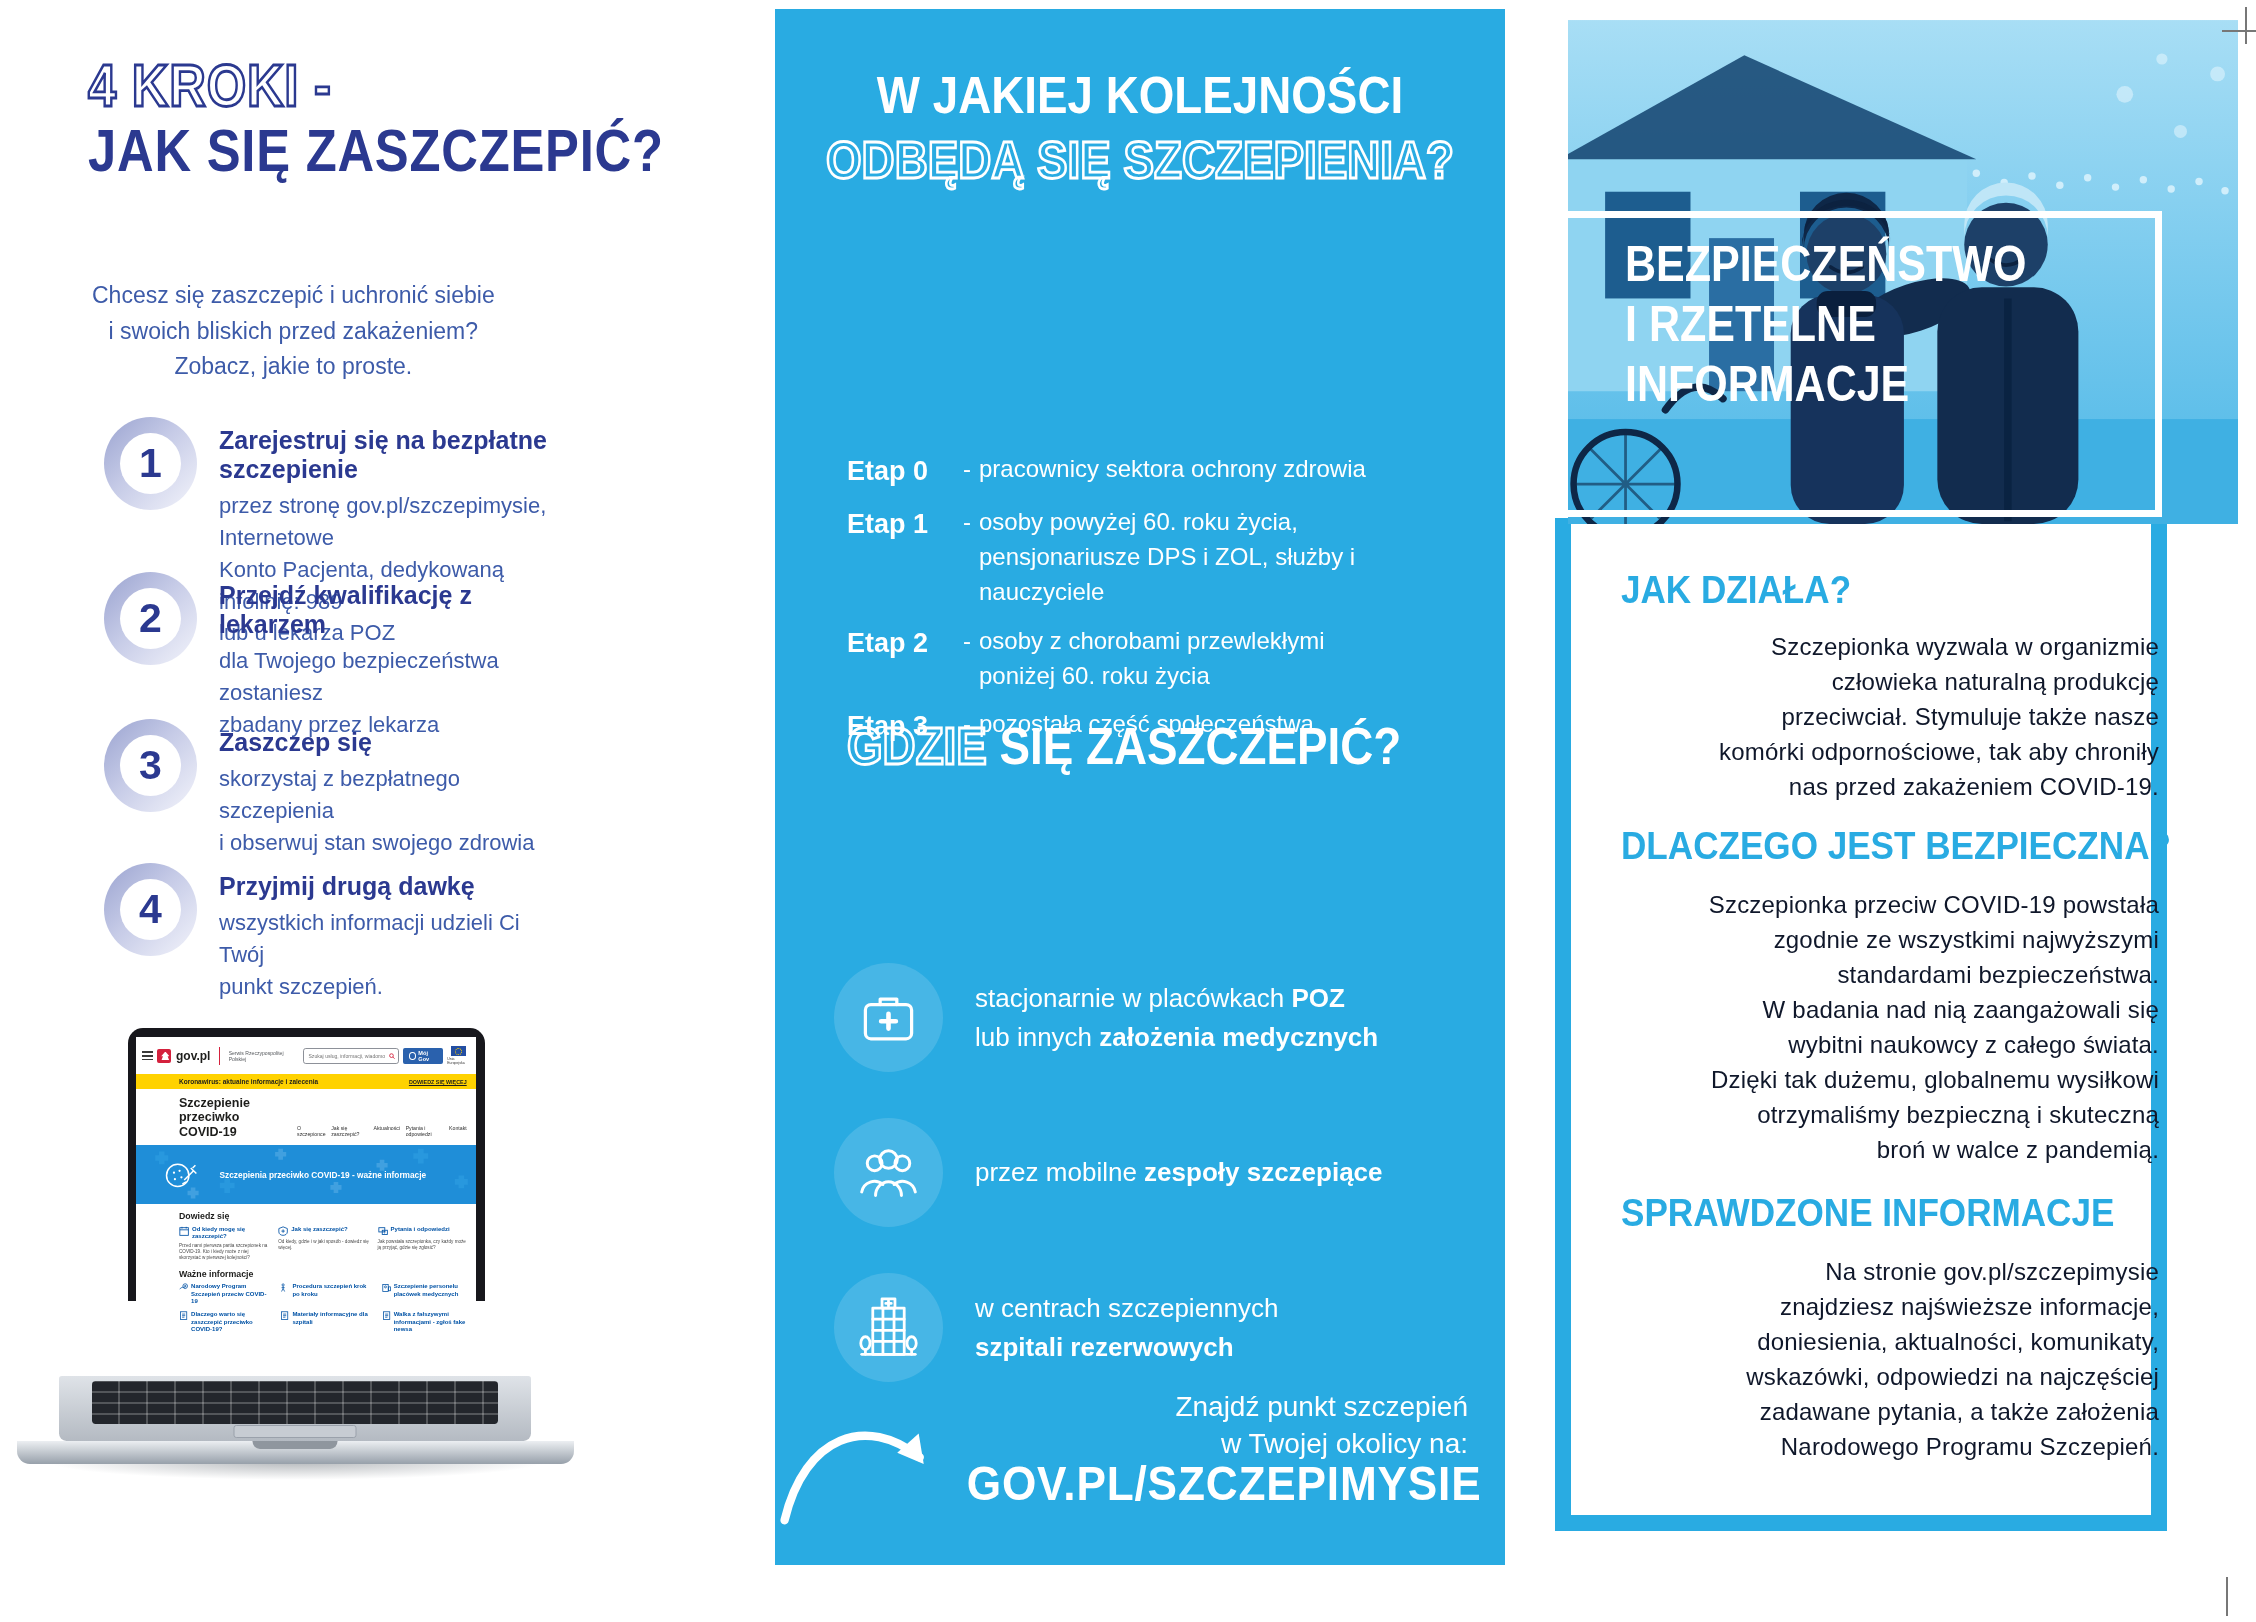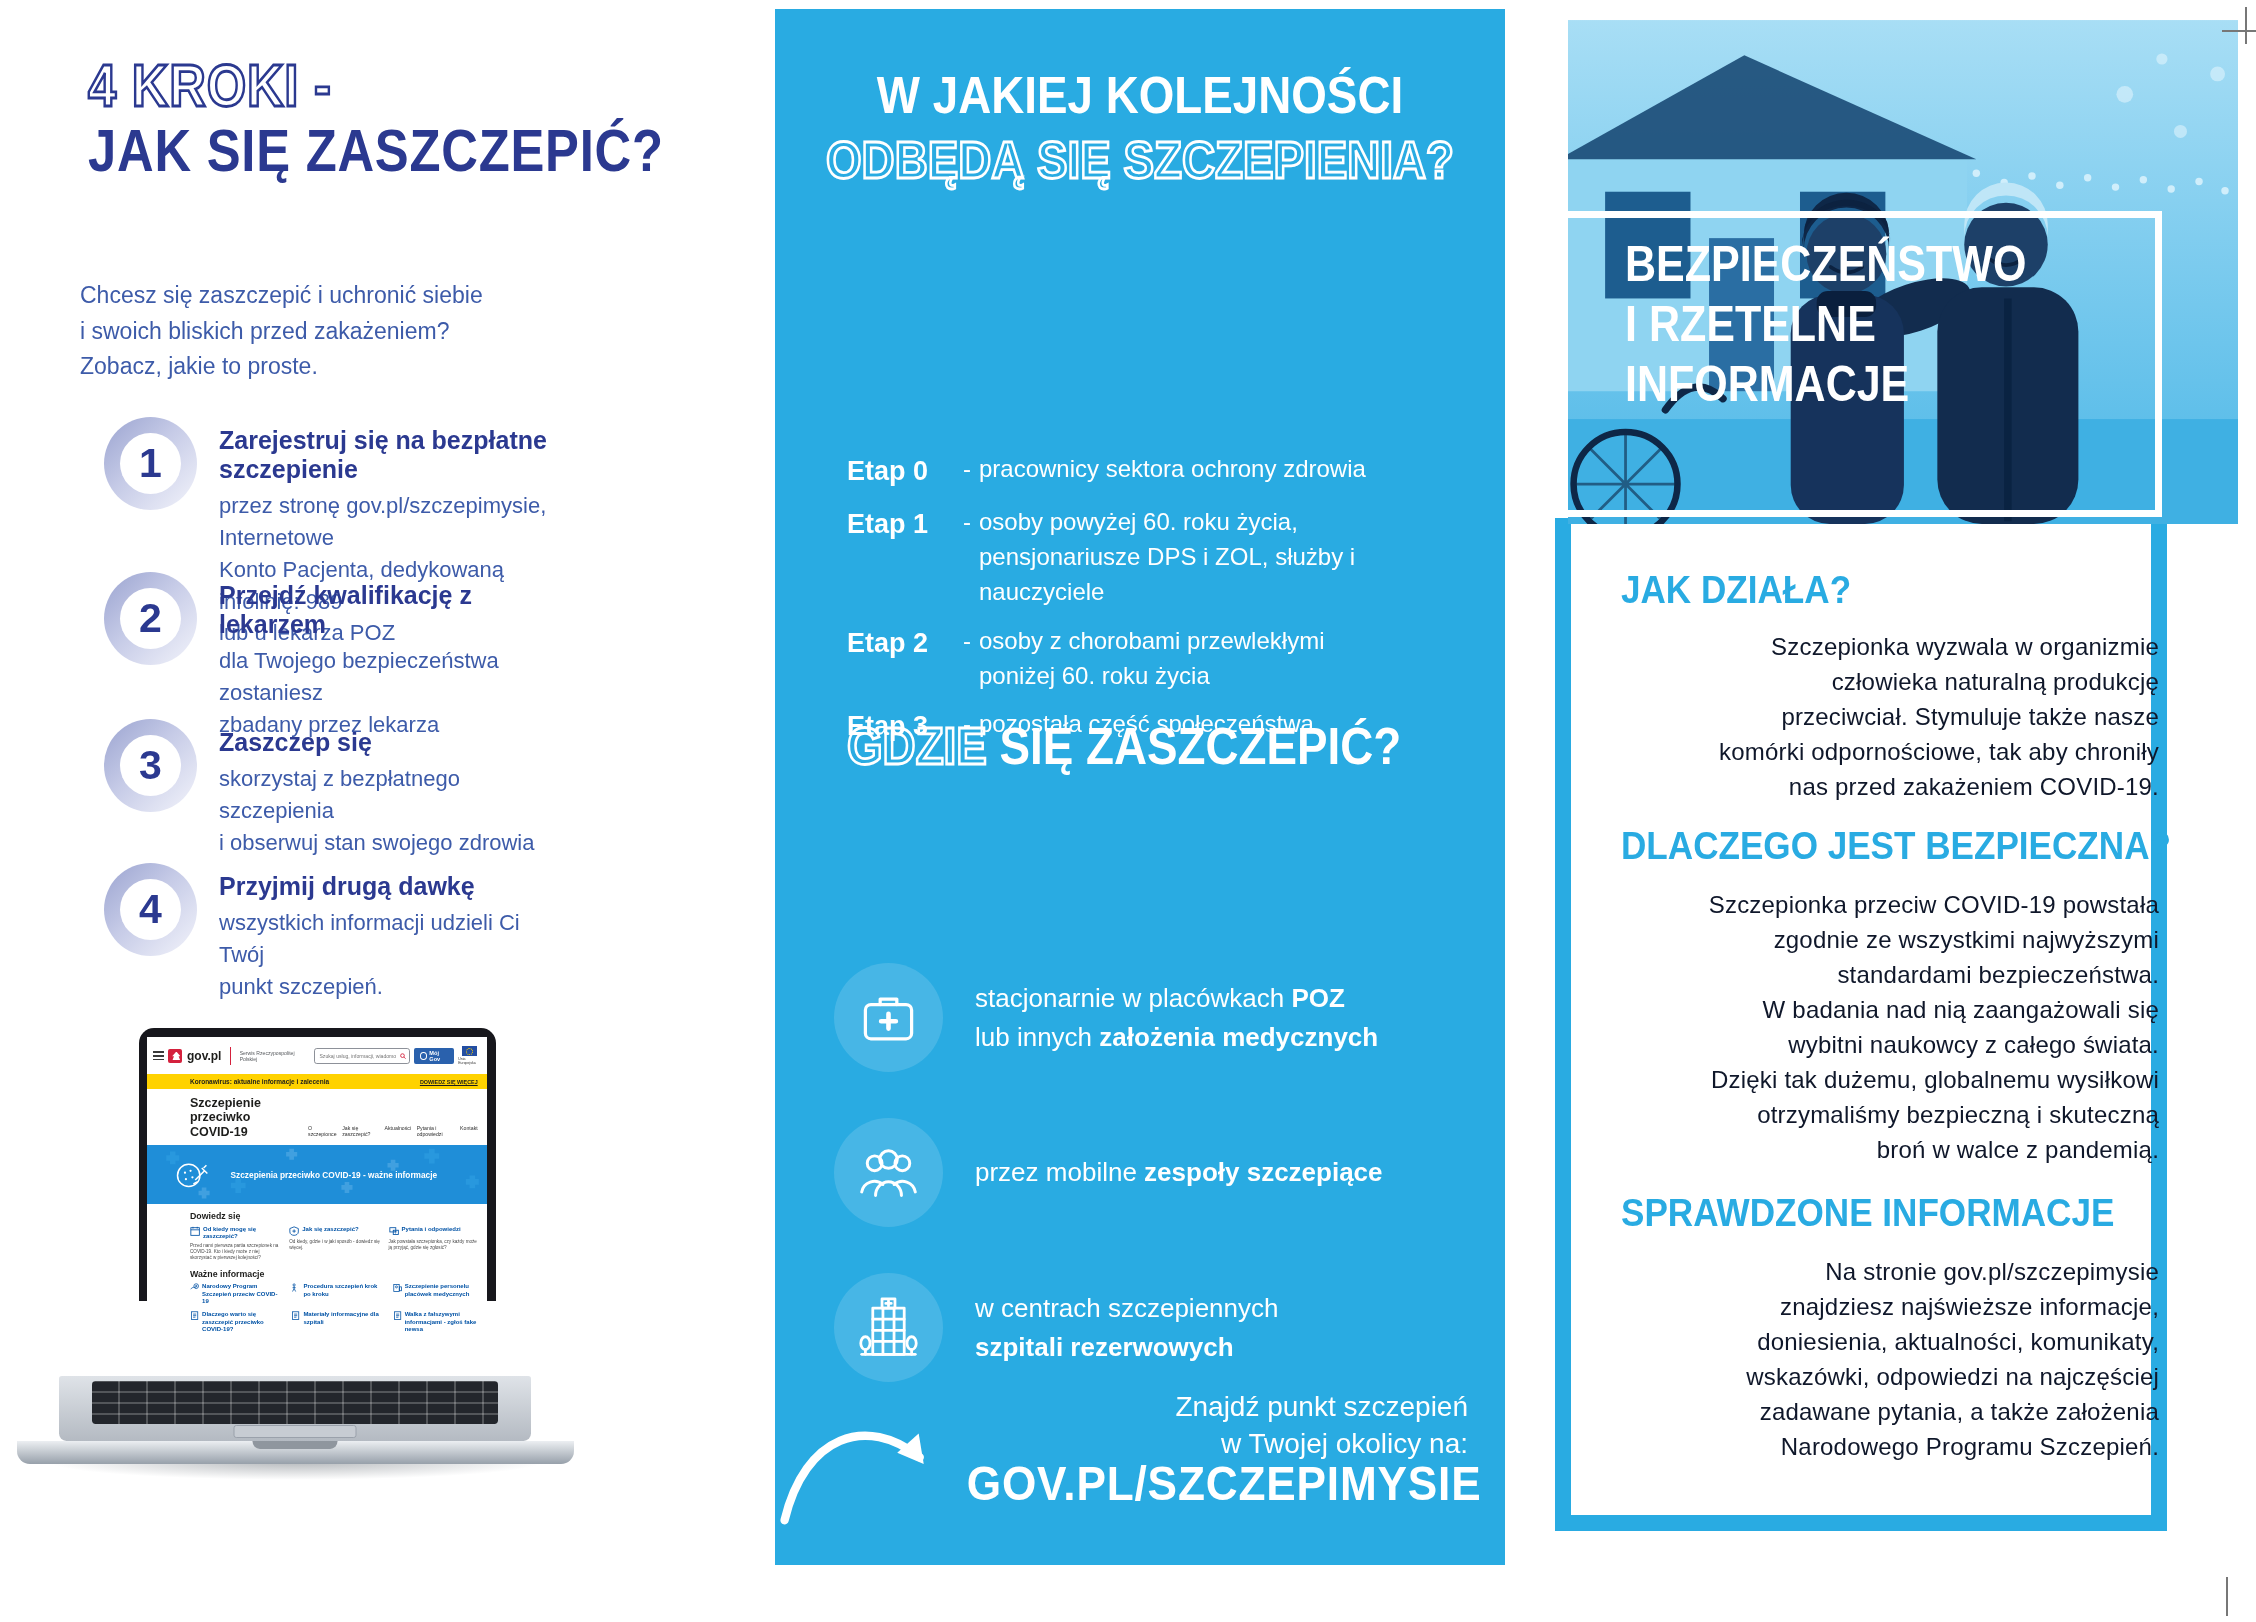--- a/index.html
+++ b/index.html
@@ -5,37 +5,37 @@
   html,body{margin:0;padding:0;background:#ffffff;}
   .poster{position:relative;width:2257px;height:1622px;background:#ffffff;overflow:hidden;
           font-family:"Liberation Sans",sans-serif;}
   .abs{position:absolute;}
 
   
   .lp-title{left:88px;top:54px;font-size:59px;font-weight:800;line-height:1.1;color:#2b3990;
             transform:scaleX(.86);transform-origin:left top;letter-spacing:0.9px;white-space:nowrap;}
   .outline-dk{color:transparent;-webkit-text-stroke:2.8px #2b3990;display:block;}
   .solid-dk{display:block;}
-  .lp-intro{left:80px;top:278px;font-size:23px;line-height:1.55;color:#3d5ba9;white-space:pre-line;}
+  .lp-intro{left:92px;top:278px;font-size:23px;line-height:1.55;color:#3d5ba9;white-space:pre-line;text-align:center;}
 
   .step{display:flex;gap:22px;left:104px;width:464px;}
   .step-circle{position:relative;width:93px;height:93px;border-radius:50%;flex:0 0 auto;
                background:linear-gradient(135deg,#9aa3d0 0%,#c6cbe7 45%,#f3f4fb 100%);
                display:flex;align-items:center;justify-content:center;}
   .step-circle .inner{position:absolute;inset:16px;background:#fff;border-radius:50%;}
   .step-num{position:relative;z-index:1;font-size:41px;font-weight:800;color:#2b3990;}
   .step-text{padding-top:9.3px;}
   .step-title{font-size:25px;font-weight:700;color:#2b3990;margin-bottom:5.6px;}
   .step-desc{font-size:22px;color:#3d5ba9;line-height:1.45;white-space:pre-line;}
 
   
   .laptop{left:16.7px;top:1016px;width:557px;height:594px;}
   .lt-shadow{position:absolute;left:28px;top:427px;width:501px;height:37px;border-radius:50%;
              background:radial-gradient(ellipse at center,rgba(40,50,60,.35),rgba(40,50,60,0) 70%);}
-  .lt-bezel{position:absolute;left:122px;top:12px;width:357px;height:273px;background:#17171c;
+  .lt-bezel{position:absolute;left:111px;top:12px;width:357px;height:273px;background:#17171c;
             border-radius:15px 15px 0 0;padding:9.3px 8.3px 15px 8.3px;box-sizing:border-box;}
   .lt-screen{position:relative;width:340px;height:324px;background:#fff;overflow:hidden;}
   .lt-base{position:absolute;left:42px;top:360px;width:472px;height:65px;
            background:linear-gradient(#dfe3e8,#b4bac2);border-radius:2.8px 2.8px 7.4px 7.4px;}
   .lt-keys{position:absolute;left:33px;top:4.6px;right:33px;height:43px;border-radius:3.7px;
            background-color:#23262c;
            background-image:repeating-linear-gradient(90deg,transparent 0 26px,rgba(255,255,255,.22) 26px 28px),
                             repeating-linear-gradient(0deg,transparent 0 9.3px,rgba(255,255,255,.22) 9.3px 11px);}
   .lt-trackpad{position:absolute;left:50%;bottom:2.8px;transform:translateX(-50%);width:121px;height:11px;
                background:#c7ccd3;border-radius:2.8px;border:0.9px solid #9aa1ab;}

